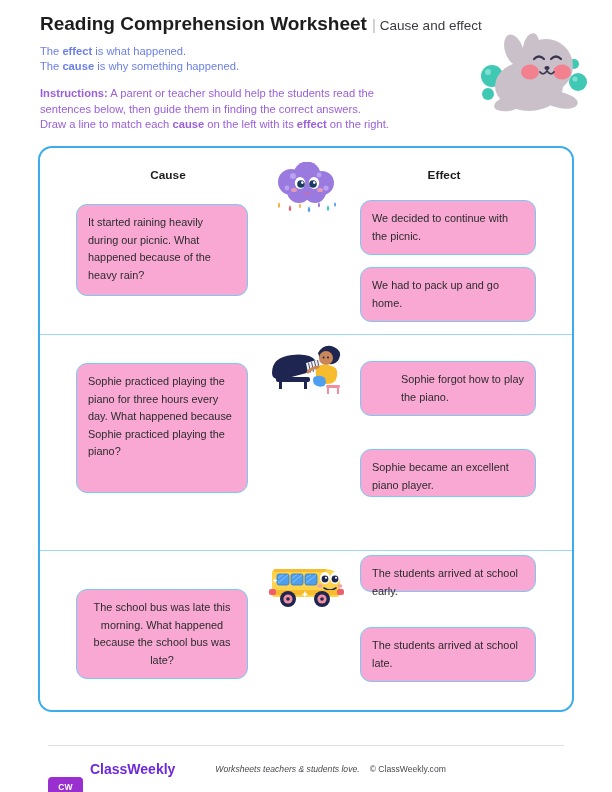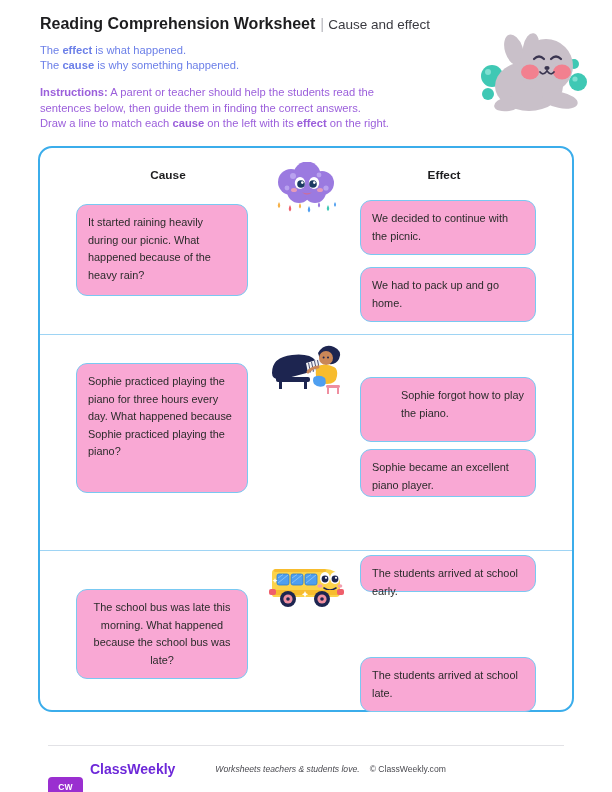--- a/index.html
+++ b/index.html
@@ -24,21 +24,21 @@
     width: 440px;
   }
   .title-line {
     font-size: 14.5px;
     line-height: 20px;
     white-space: nowrap;
   }
   .title-main {
     font-weight: bold;
     color: #1d1d1f;
-    font-size: 16px;
+    font-size: 19px;
   }
   .title-pipe {
     color: #b9b9bf;
     font-weight: 400;
     margin: 0 4px 0 5px;
     font-size: 15px;
   }
   .title-sub {
     color: #3a3a40;
     font-weight: 400;
@@ -120,26 +120,26 @@
     padding: 9px 11px;
   }
   .cause-box { left: 36px; width: 172px; }
   .effect-box { right: 36px; width: 176px; }
 
   .r1-cause { top: 56px; height: 92px; }
   .r1-eff-a { top: 52px; height: 55px; }
   .r1-eff-b { top: 119px; height: 55px; }
 
   .r2-cause { top: 28px; height: 130px; }
-  .r2-eff-a { top: 42px; height: 65px; padding-left: 40px; }
+  .r2-eff-a { top: 26px; height: 55px; padding-left: 40px; }
   .r2-eff-b { top: 114px; height: 48px; }
 
   .r3-cause { top: 38px; height: 90px; text-align: center; }
   .r3-eff-a { top: 4px; height: 37px; }
-  .r3-eff-b { top: 106px; height: 55px; }
+  .r3-eff-b { top: 76px; height: 55px; }
 
   
   .center-art {
     position: absolute;
     left: 50%;
     transform: translateX(-50%);
   }
   .art-cloud { top: 14px; width: 74px; height: 56px; }
   .art-piano { top: 8px; width: 76px; height: 54px; }
   .art-bus   { top: 10px; width: 80px; height: 52px; }

